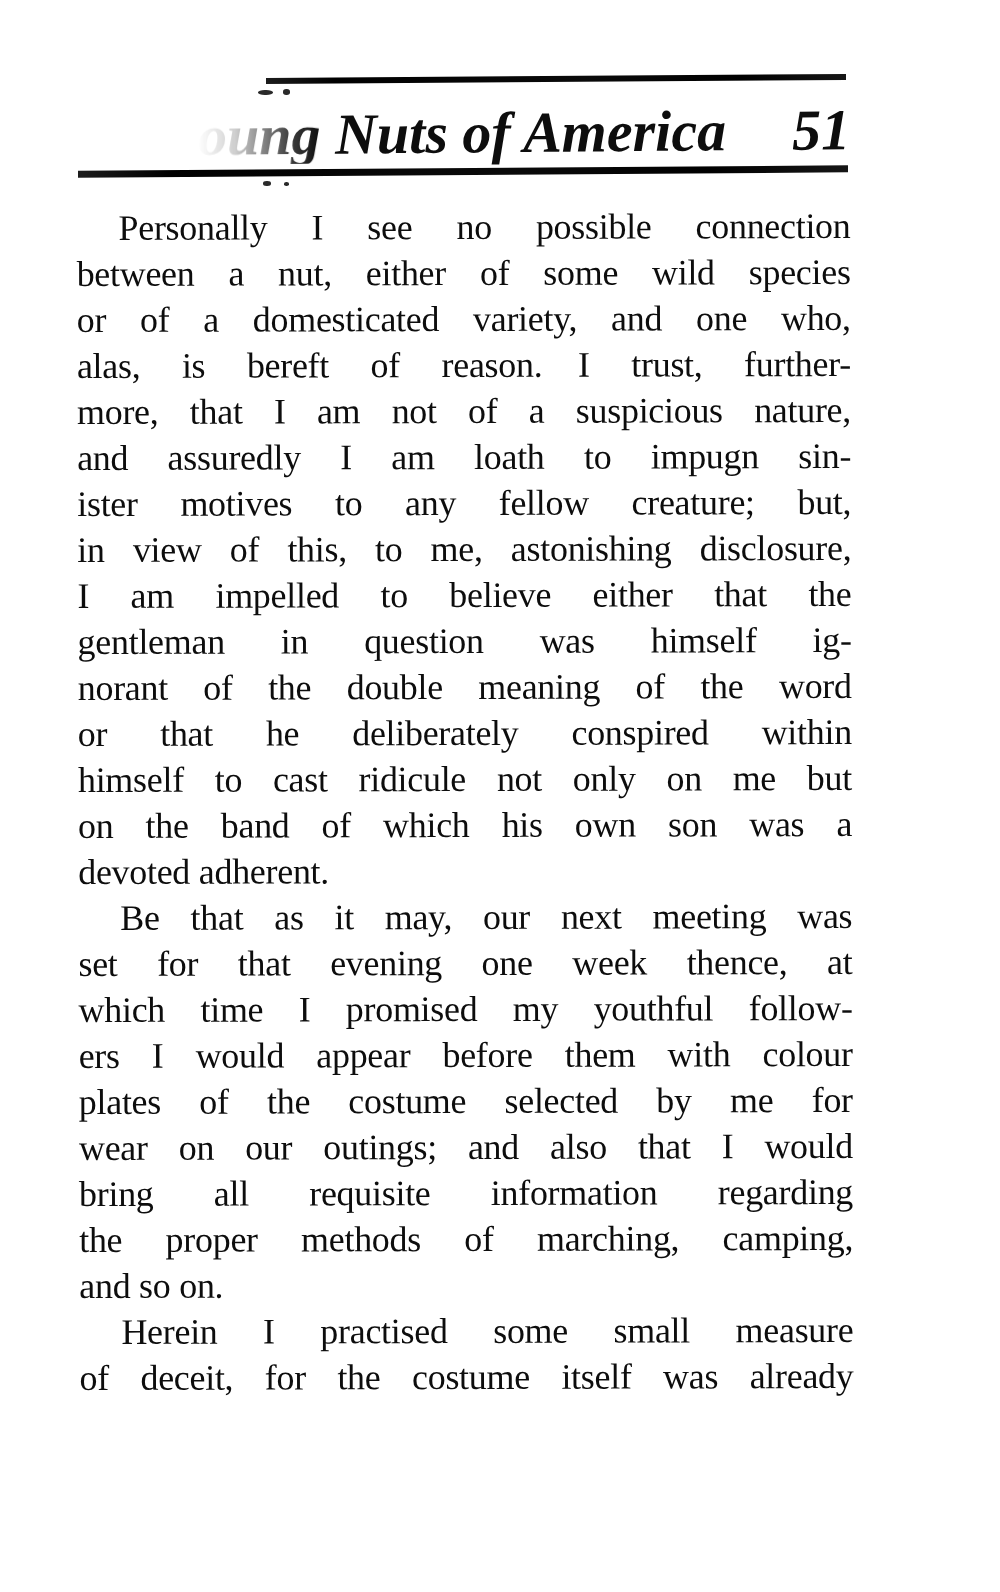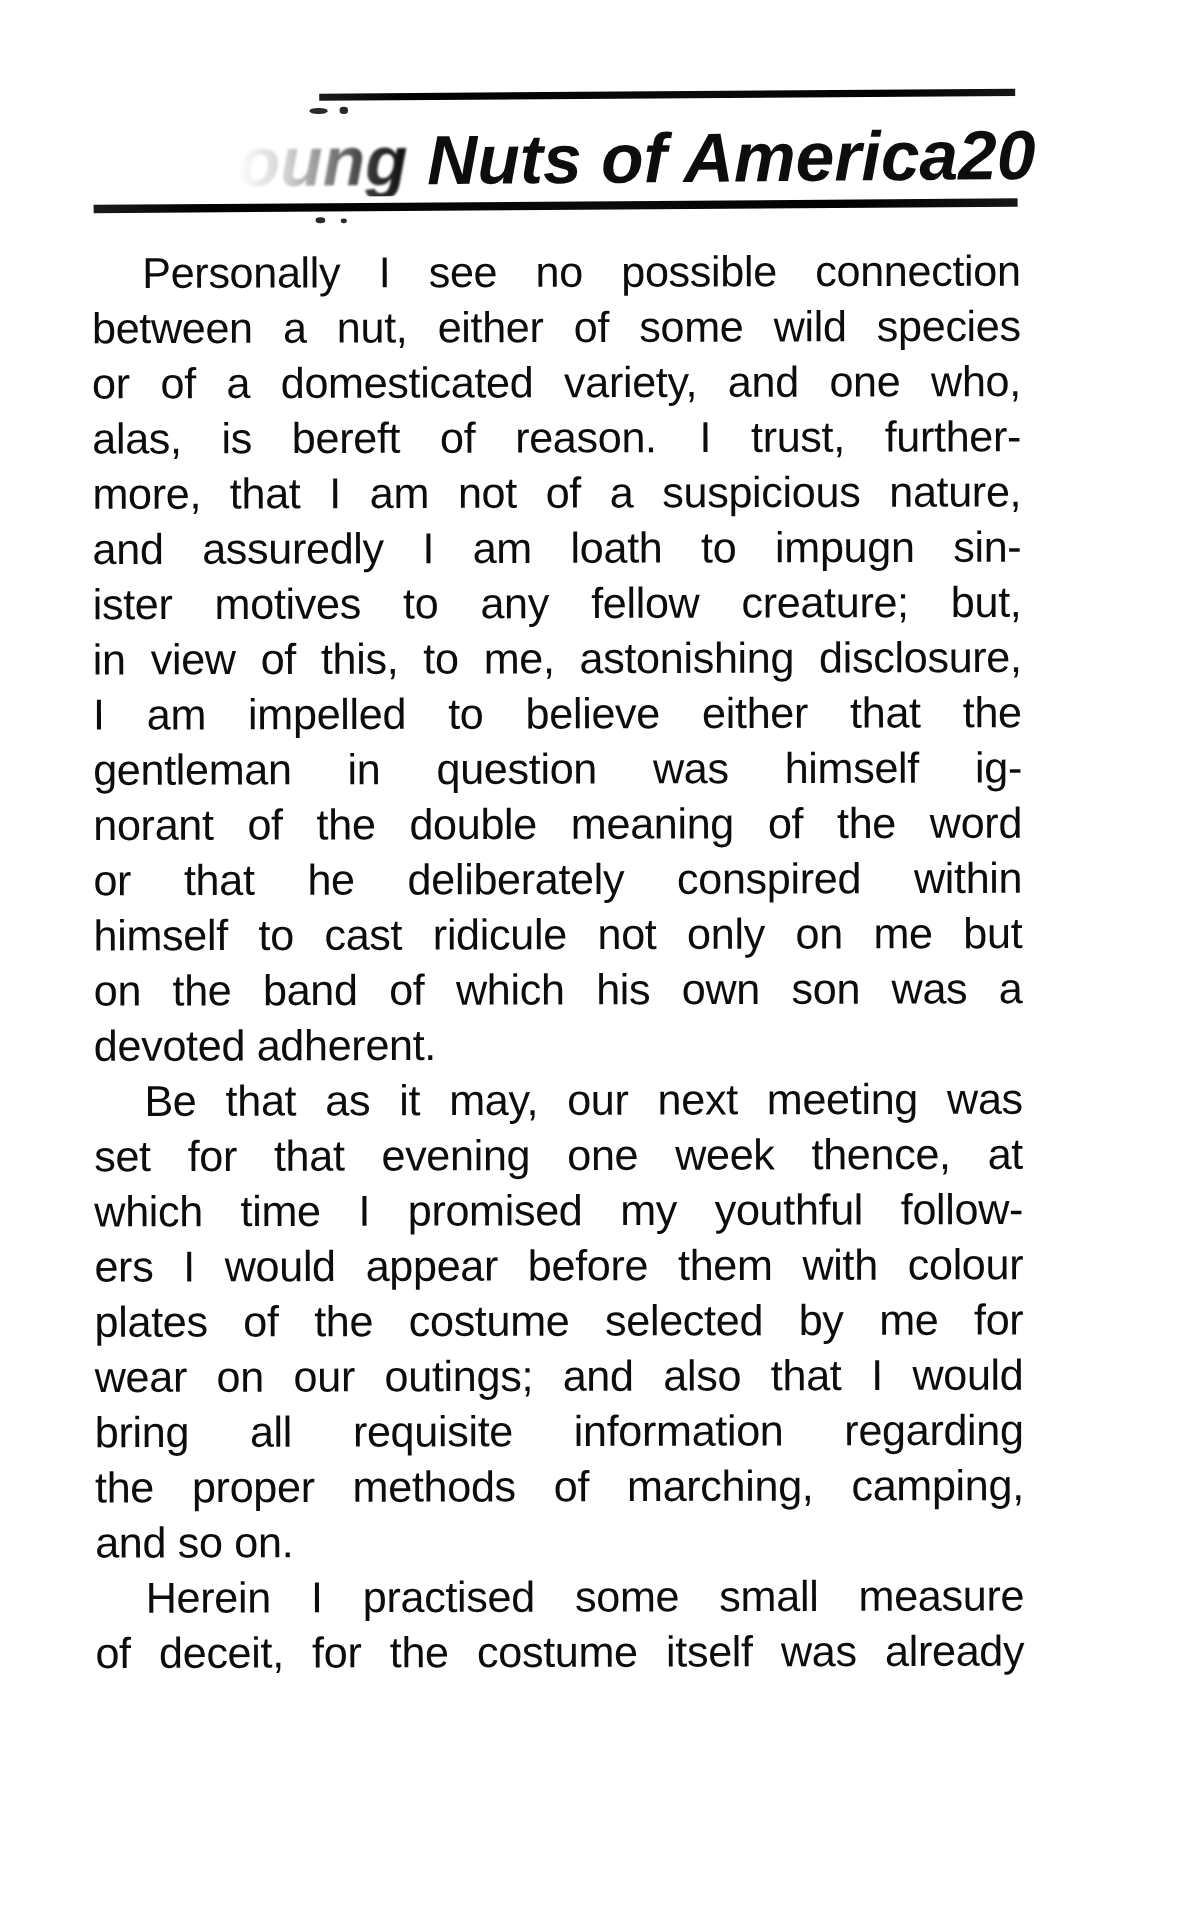--- a/index.html
+++ b/index.html
@@ -5,21 +5,21 @@
   :root{
     --ink:#0d0d0d;
     --paper:#ffffff;
   }
   html,body{margin:0;padding:0;background:var(--paper);}
   .page{
     position:relative;
     width:1000px;
     height:1592px;
     background:var(--paper);
-    font-family:Liberation Sans, sans-serif;
+    font-family:Liberation Serif, serif;
     color:var(--ink);
     overflow:hidden;
   }
   
   .rule{
     position:absolute;
     background:linear-gradient(90deg,#1c1c1c 0%,#000 12%,#0a0a0a 55%,#000 82%,#161616 100%);
     transform:rotate(-0.4deg);
   }
   .rule-top{left:266px;top:76px;width:580px;height:6px;}
@@ -85,21 +85,21 @@
 
 <div class="page">
 
   <div class="rule rule-top"></div>
 
   <div class="speck speck-a"></div>
   <div class="speck speck-b"></div>
 
   <div class="header-text">
     <span class="title"><span class="faded">oung</span><span> Nuts of America</span></span>
-    <span class="pagenum">20</span>
+    <span class="pagenum">51</span>
   </div>
 
   <div class="rule rule-bottom"></div>
 
   <div class="speck speck-c"></div>
   <div class="speck speck-d"></div>
 
   <div class="body-text">
     <div class="line indent">Personally I see no possible connection</div>
     <div class="line">between a nut, either of some wild species</div>

